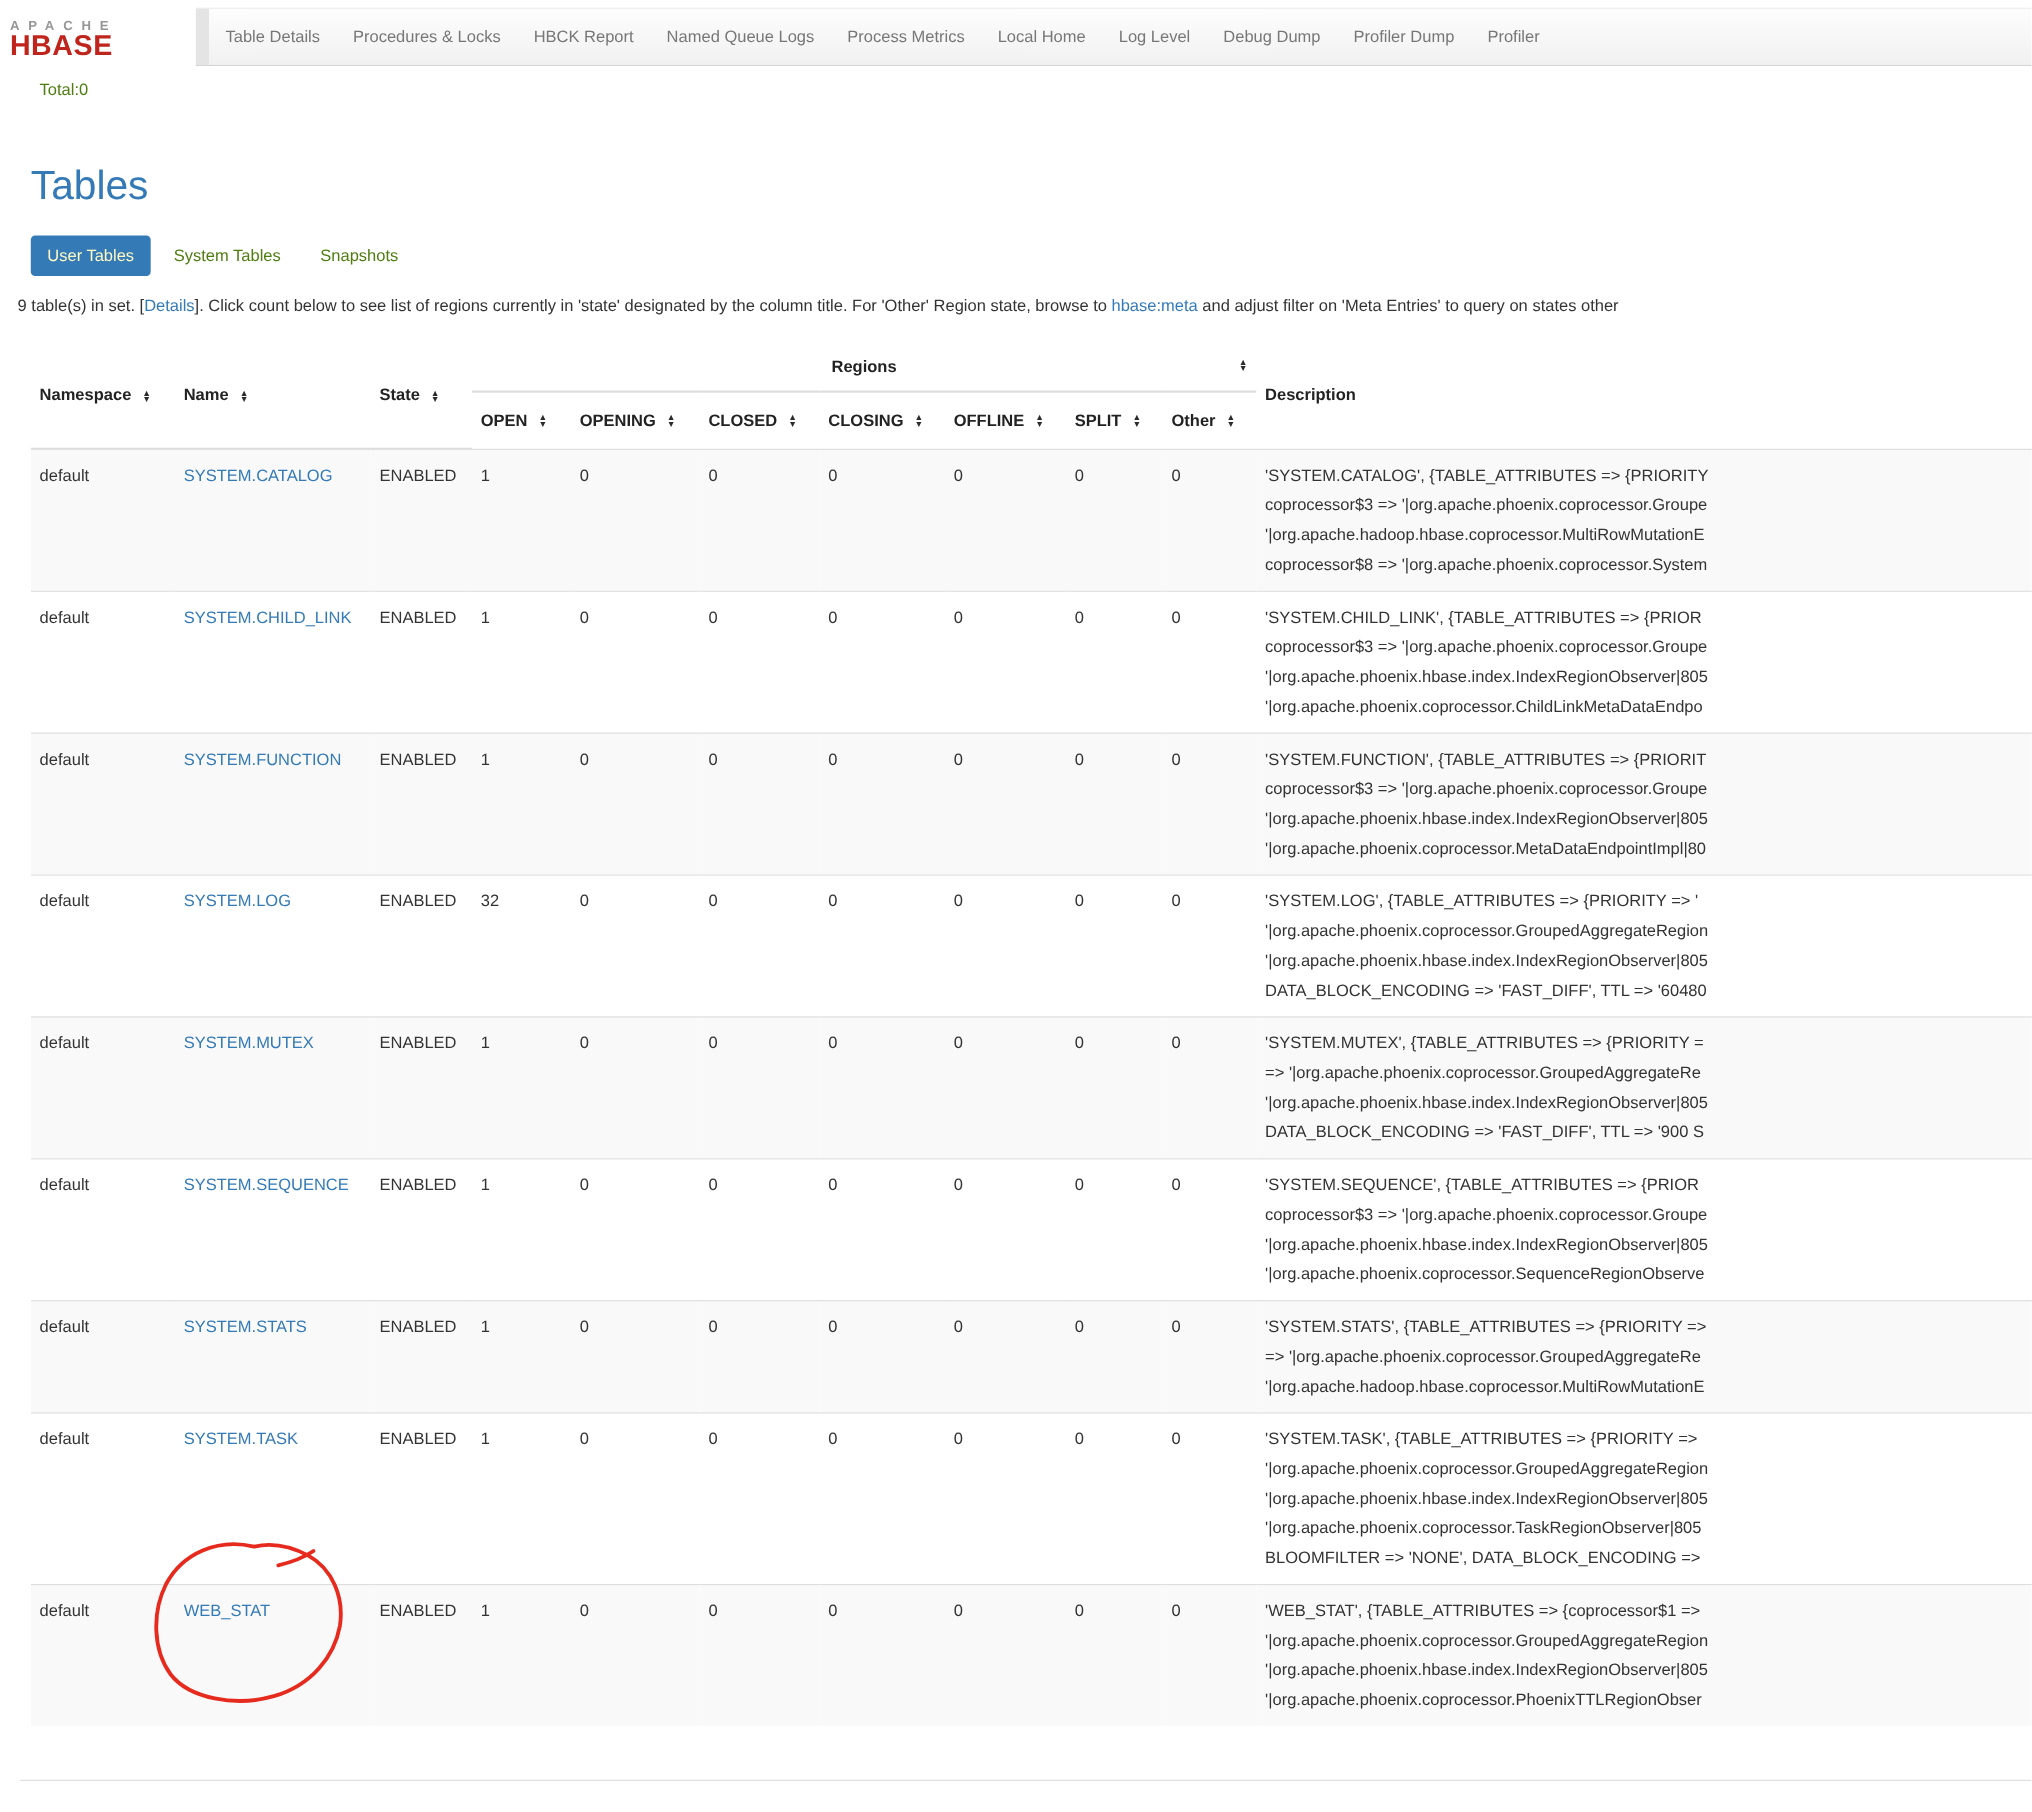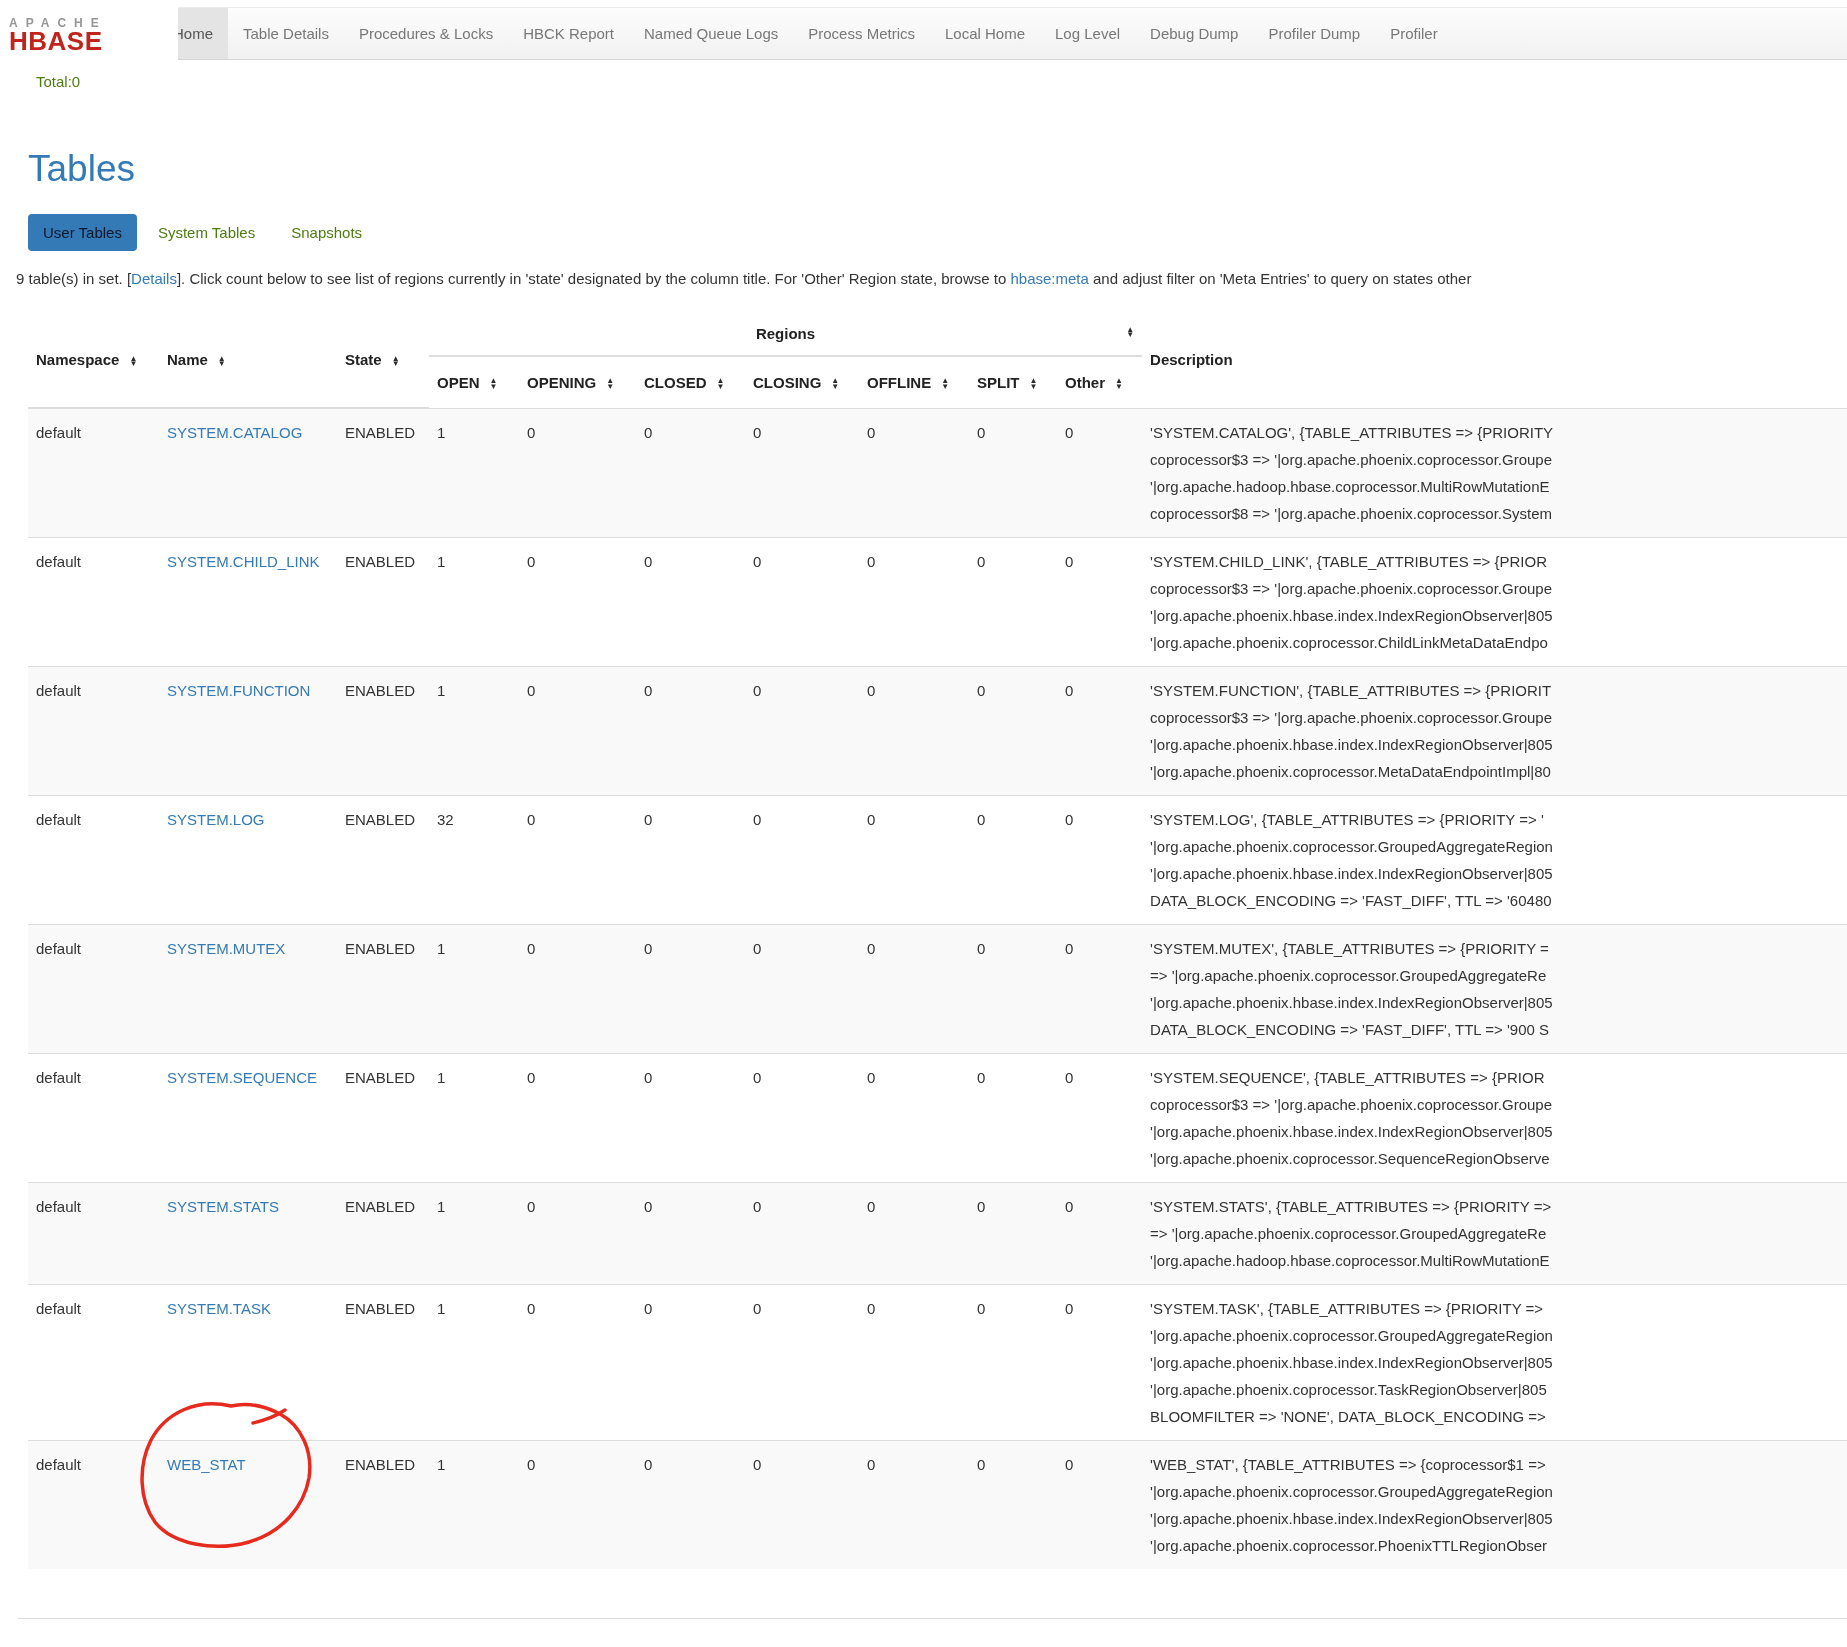--- a/index.html
+++ b/index.html
@@ -7,38 +7,38 @@
   body {
     width:1847px; height:1647px; overflow:hidden; position:relative;
     background:#fff; color:#333;
     font-family:"Liberation Sans", sans-serif; font-size:15px;
   }
   
   .navbar {
     position:relative; margin-top:7px; height:53px;
     background:linear-gradient(#fdfdfd,#f1f1f1);
     border-bottom:1px solid #d4d4d4; border-top:1px solid #ececec;
-    display:flex; align-items:stretch; padding-left:114px;
+    display:flex; align-items:stretch; padding-left:76px;
   }
   .logo {
     position:absolute; left:0; top:-7px; width:178px; height:68px; background:#fff;
     display:flex; flex-direction:column; justify-content:center; padding-left:9px; cursor:pointer;
   }
   .logo-top { font-size:12px; font-weight:bold; letter-spacing:8px; color:#969696; }
   .logo-main { font-size:26px; font-weight:bold; color:#bf251c; line-height:.92; letter-spacing:.5px; }
   .nav-item {
     display:flex; align-items:center; padding:0 15px; color:#777; cursor:pointer; white-space:nowrap;
   }
   .nav-item.active { background:#e4e4e4; color:#555; }
   
   .total-line { margin:13px 0 0 36px; color:#4d7c0f; }
   h1.page-title { margin:58px 0 0 28px; font-size:37px; font-weight:500; color:#337ab7; }
   .tabs { display:flex; gap:6px; margin:24px 0 0 28px; }
   .tab { padding:10px 15px; border-radius:4px; color:#4d7c0f; cursor:pointer; }
-  .tab.active { background:#337ab7; color:#0f172a; }
+  .tab.active { background:#337ab7; color:#fef9c3; }
   .summary {
     margin:19px 0 0 16px; width:1819px; white-space:nowrap; overflow:hidden; color:#333;
   }
   .summary a, .tbl-link { color:#337ab7; text-decoration:none; cursor:pointer; }
   
   .table-wrap { margin:25px 0 0 28px; width:1819px; overflow:hidden; }
   table.tables { border-collapse:collapse; width:2600px; table-layout:fixed; }
   th, td { text-align:left; padding:10px 8px; line-height:27px; }
   thead th { vertical-align:middle; font-weight:bold; color:#222; padding:8px; border-bottom:2px solid #ddd; }
   thead tr.group-row th { height:40px; }

